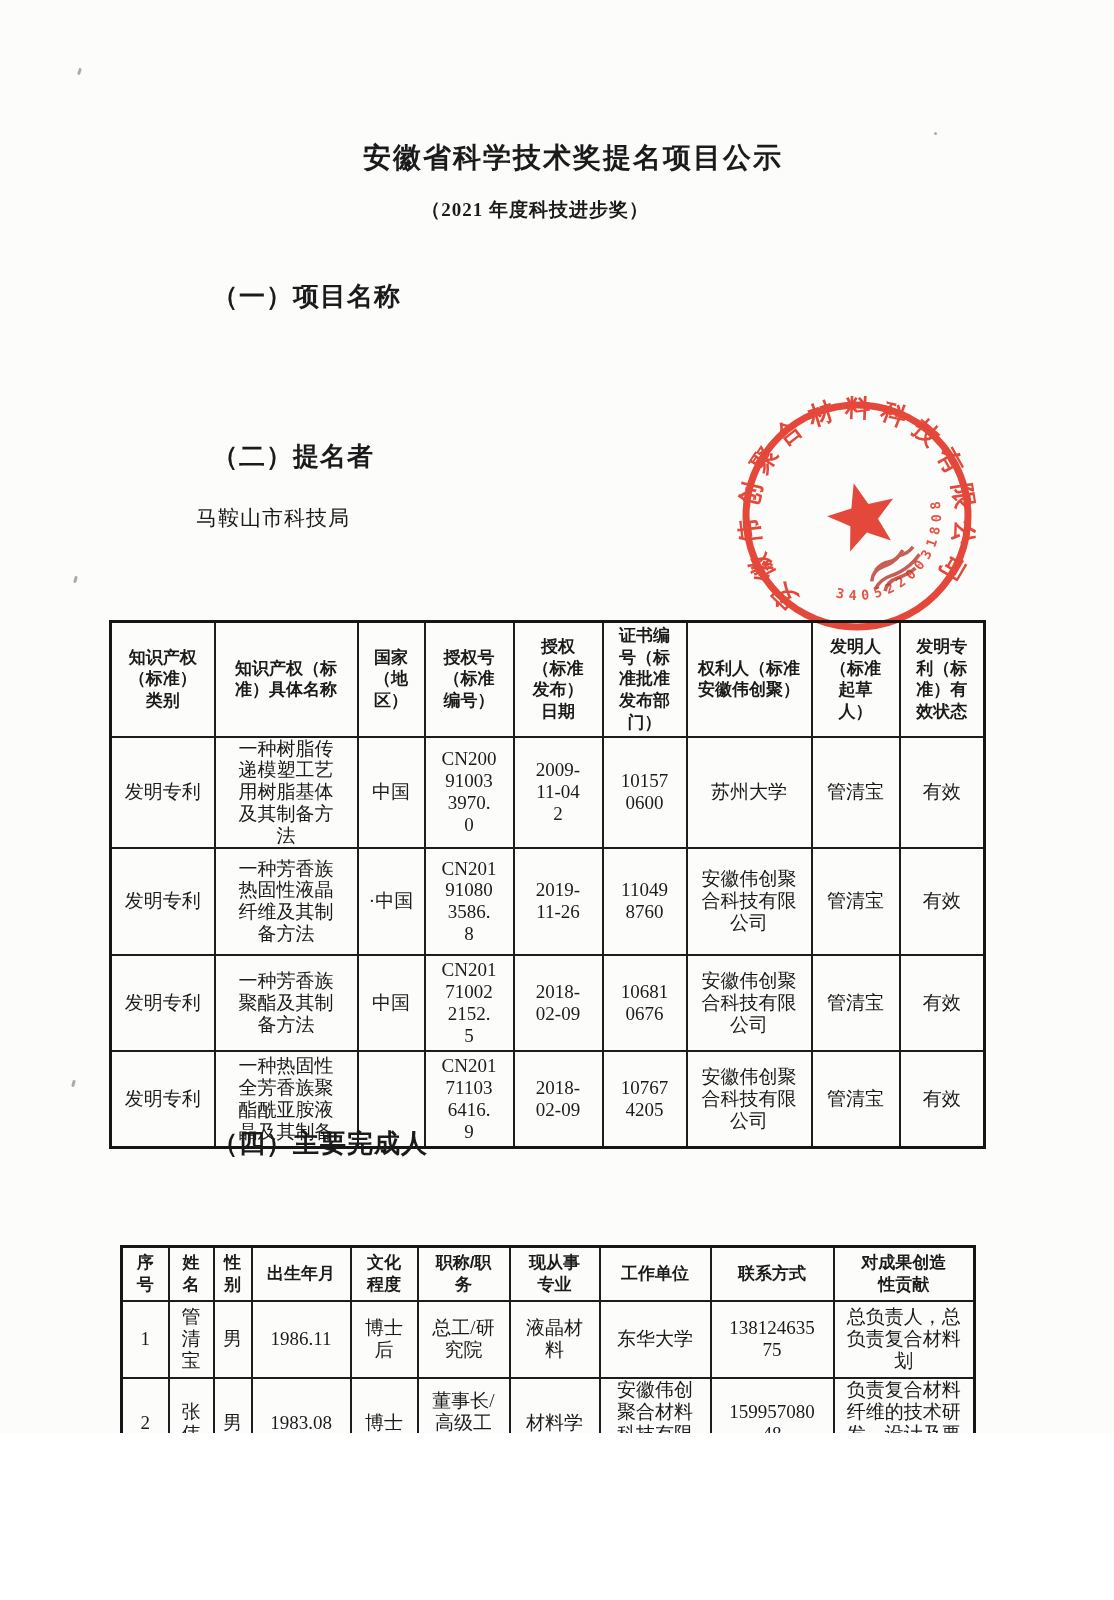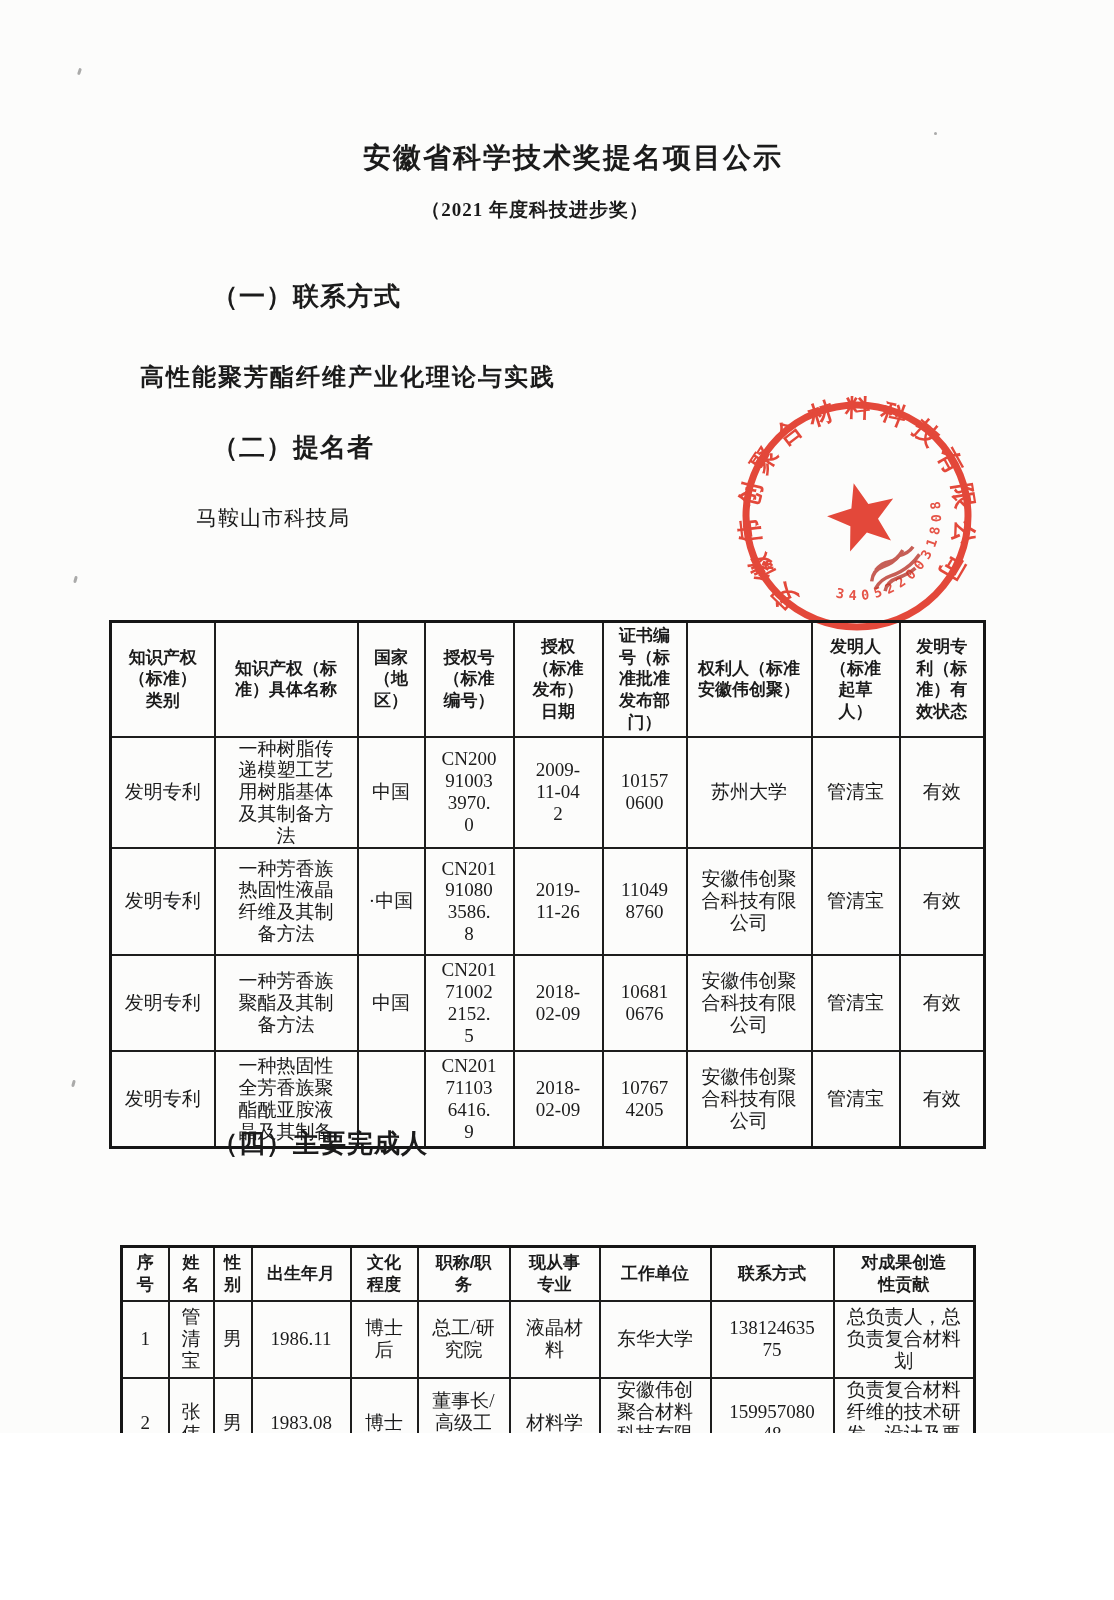--- a/index.html
+++ b/index.html
@@ -16,21 +16,21 @@
   .doc-subtitle{
     position:absolute; top:199px; left:0; width:100%; text-align:center;
     transform:translateX(-22px);
     font:700 19px/1.2 "Liberation Serif", serif; letter-spacing:1px;
   }
   .sec-heading{
     position:absolute; left:212px;
     font:700 26px/1.2 "Liberation Sans", sans-serif; letter-spacing:1px;
   }
   .sec1{top:281px}
-  .sec2{top:432px}
+  .sec2{top:441px}
   .sec3{top:560px}
   .sec4{top:1128px}
   .project-name{
     position:absolute; left:140px; top:363px;
     font:700 24px/1.2 "Liberation Serif", serif; letter-spacing:2px;
   }
   .nominator{
     position:absolute; left:196px; top:506px;
     font:400 21px/1.2 "Liberation Serif", serif; letter-spacing:1px;
   }
@@ -66,22 +66,21 @@
   .sp6{left:610px; top:1520px; width:3px; height:3px; opacity:.2; border-radius:50%;}
 </style>
 </head>
 <body>
 
 <div class="page">
 
   <div class="doc-title">安徽省科学技术奖提名项目公示</div>
   <div class="doc-subtitle">（2021 年度科技进步奖）</div>
 
-  <div class="sec-heading sec1">（一）联系方式</div>
-  <div class="project-name">高性能聚芳酯纤维产业化理论与实践</div>
+  <div class="sec-heading sec1">（一）项目名称</div>
 
   <div class="sec-heading sec2">（二）提名者</div>
   <div class="nominator">马鞍山市科技局</div>
 
 
   <svg class="stamp" width="240" height="240" viewBox="0 0 240 240">
     <defs>
       <path id="stamp-text-arc" d="M 62.6 201.9 A 100 100 0 1 1 190.7 190.7" fill="none"></path>
       <path id="stamp-num-arc" d="M 98.3 201.1 A 84 84 0 0 0 201.1 98.3" fill="none"></path>
     </defs>

